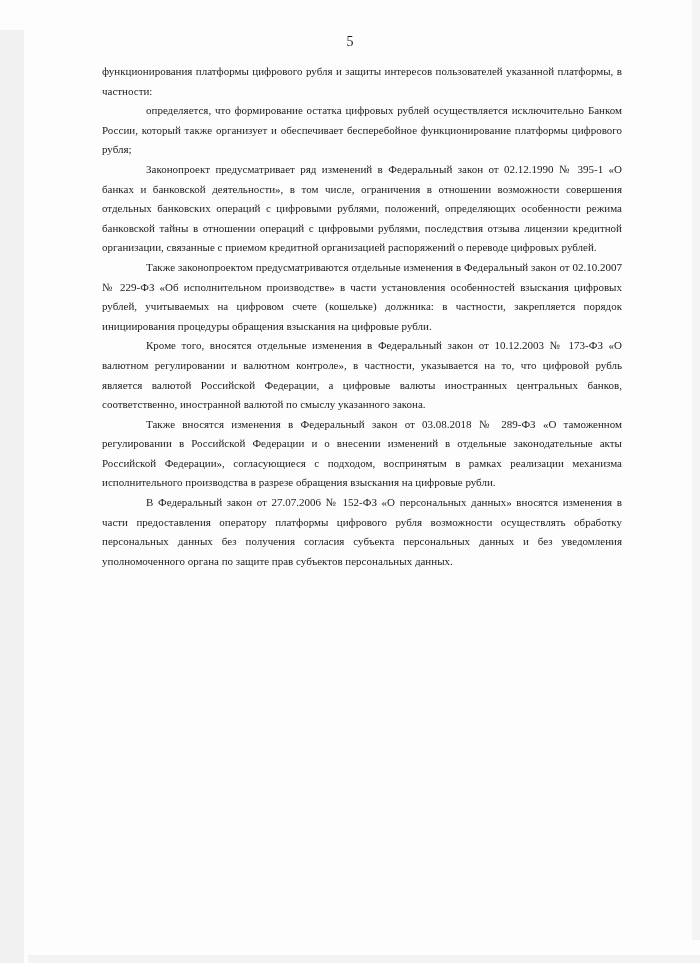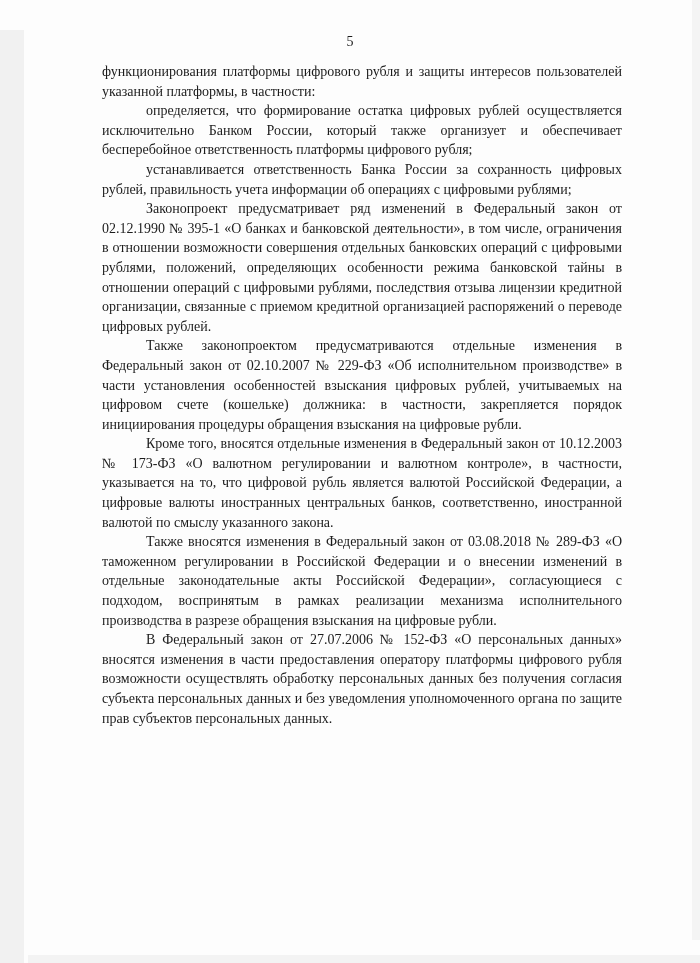--- a/index.html
+++ b/index.html
@@ -4,35 +4,34 @@
 <style>
   html, body { margin: 0; padding: 0; }
   body {
     width: 700px; height: 963px; background: #fdfdfd; position: relative; overflow: hidden;
     font-family: "Liberation Serif", "DejaVu Serif", serif; color: #1c1c1c;
   }
   .left-shade { position: absolute; left: 0; top: 30px; width: 24px; height: 933px; background: #f1f1f1; }
   .right-shade { position: absolute; right: 0; top: 0; width: 8px; height: 940px; background: #f4f4f4; }
   .bottom-shade { position: absolute; left: 28px; bottom: 0; width: 672px; height: 8px; background: #f3f3f3; }
   .page-number { position: absolute; top: 34px; left: 0; width: 700px; text-align: center; font-size: 14px; }
-  .body-text { position: absolute; left: 102px; top: 62px; width: 520px; font-size: 14px; line-height: 19.6px; }
+  .body-text { position: absolute; left: 102px; top: 62px; width: 520px; font-size: 11px; line-height: 19.6px; }
   .para { margin: 0; text-align: justify; text-align-last: left; hyphens: none; }
   .indent { text-indent: 44px; }
 </style>
 </head>
 <body>
 
 <div class="left-shade"></div>
 <div class="right-shade"></div>
 <div class="bottom-shade"></div>
 
 <div class="page-number">5</div>
 
 <div class="body-text">
   <p class="para">функционирования платформы цифрового рубля и защиты интересов пользователей указанной платформы, в частности:</p>
-  <p class="para indent">определяется, что формирование остатка цифровых рублей осуществляется исключительно Банком России, который также организует и обеспечивает бесперебойное ответственность платформы цифрового рубля;</p>
-  <p class="para indent">устанавливается ответственность Банка России за сохранность цифровых рублей, правильность учета информации об операциях с цифровыми рублями;</p>
+  <p class="para indent">определяется, что формирование остатка цифровых рублей осуществляется исключительно Банком России, который также организует и обеспечивает бесперебойное функционирование платформы цифрового рубля;</p>
   <p class="para indent">Законопроект предусматривает ряд изменений в Федеральный закон от 02.12.1990 № 395-1 «О банках и банковской деятельности», в том числе, ограничения в отношении возможности совершения отдельных банковских операций с цифровыми рублями, положений, определяющих особенности режима банковской тайны в отношении операций с цифровыми рублями, последствия отзыва лицензии кредитной организации, связанные с приемом кредитной организацией распоряжений о переводе цифровых рублей.</p>
   <p class="para indent">Также законопроектом предусматриваются отдельные изменения в Федеральный закон от 02.10.2007 № 229-ФЗ «Об исполнительном производстве» в части установления особенностей взыскания цифровых рублей, учитываемых на цифровом счете (кошельке) должника: в частности, закрепляется порядок инициирования процедуры обращения взыскания на цифровые рубли.</p>
   <p class="para indent">Кроме того, вносятся отдельные изменения в Федеральный закон от 10.12.2003 № 173-ФЗ «О валютном регулировании и валютном контроле», в частности, указывается на то, что цифровой рубль является валютой Российской Федерации, а цифровые валюты иностранных центральных банков, соответственно, иностранной валютой по смыслу указанного закона.</p>
   <p class="para indent">Также вносятся изменения в Федеральный закон от 03.08.2018 № 289-ФЗ «О таможенном регулировании в Российской Федерации и о внесении изменений в отдельные законодательные акты Российской Федерации», согласующиеся с подходом, воспринятым в рамках реализации механизма исполнительного производства в разрезе обращения взыскания на цифровые рубли.</p>
   <p class="para indent">В Федеральный закон от 27.07.2006 № 152-ФЗ «О персональных данных» вносятся изменения в части предоставления оператору платформы цифрового рубля возможности осуществлять обработку персональных данных без получения согласия субъекта персональных данных и без уведомления уполномоченного органа по защите прав субъектов персональных данных.</p>
 </div>
 
 </body></html>

